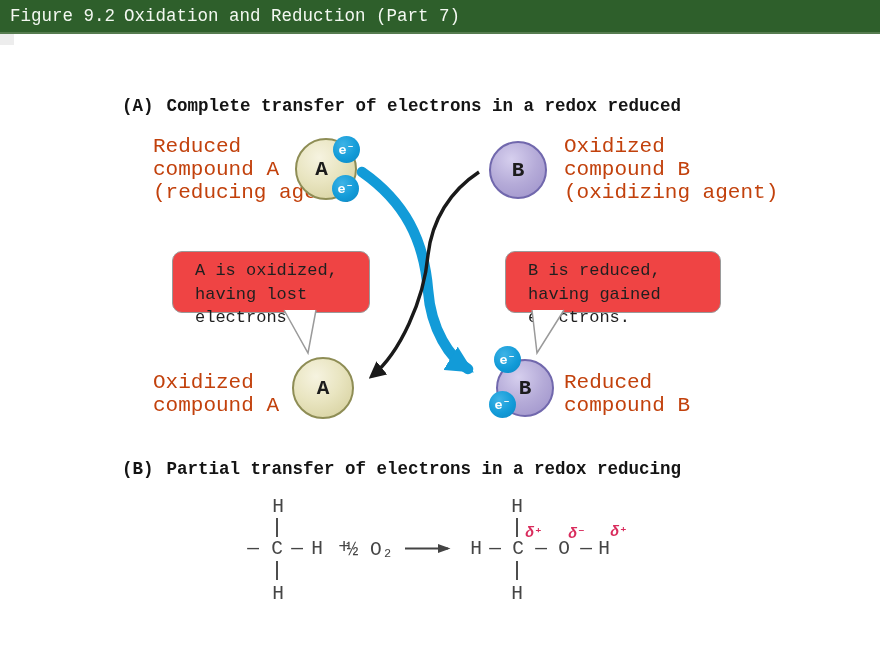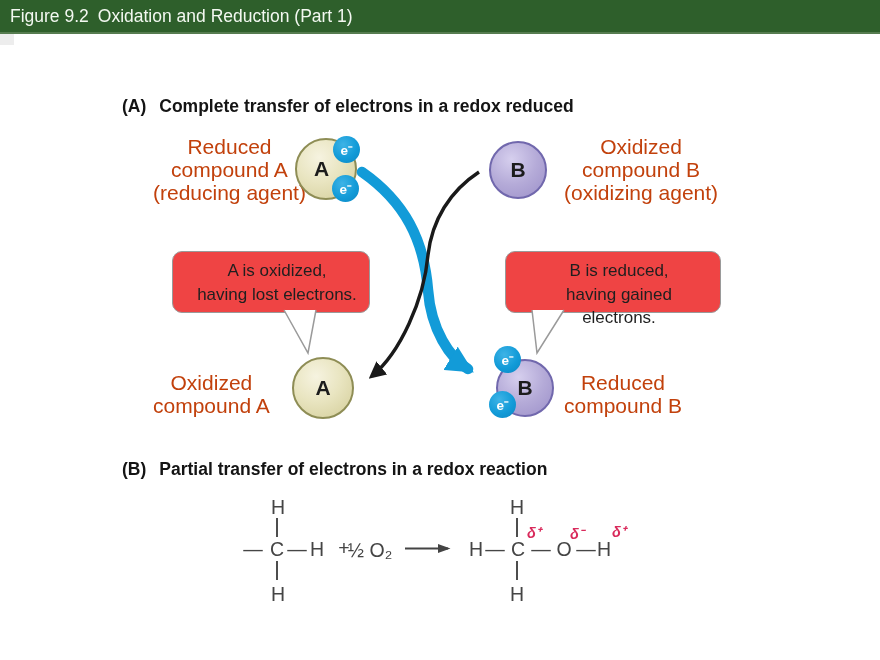--- a/index.html
+++ b/index.html
@@ -1,17 +1,17 @@
 <!DOCTYPE html>
 <html><head>
 <meta charset="utf-8">
 <style>
   html,body{margin:0;padding:0;background:#fff;}
   .stage{position:relative;width:880px;height:660px;background:#ffffff;overflow:hidden;
-         font-family:Liberation Sans, sans-serif;text-align:center;-webkit-font-smoothing:antialiased;}
+         font-family:Liberation Mono, monospace;-webkit-font-smoothing:antialiased;}
 
   
   .bar{position:absolute;top:0;left:0;width:880px;height:34px;background:#2e5f2b;
        border-bottom:2px solid #567c50;box-sizing:border-box;display:flex;align-items:center;
        padding:0 10px;color:#f3f8f1;font-size:17.5px;}
   .bar .fig-num{margin-right:9px;}
   .notch{position:absolute;left:0;top:34px;width:14px;height:11px;background:#ededed;}
 
   
   .sec-head{position:absolute;display:flex;gap:13px;font-weight:bold;font-size:17.5px;color:#141414;z-index:2;}
@@ -46,21 +46,21 @@
 
   .overlay{position:absolute;left:0;top:0;z-index:5;pointer-events:none;}
 </style>
 </head>
 <body>
 
 <div class="stage">
 
   <div class="bar">
     <span class="fig-num">Figure 9.2</span>
-    <span>Oxidation and Reduction (Part 1)</span>
+    <span>Oxidation and Reduction (Part 7)</span>
   </div>
   <div class="notch"></div>
 
   <div class="sec-head" style="left:122px;top:96px;">
     <span>(A)</span>
     <span>Complete transfer of electrons in a redox reduced</span>
   </div>
 
   <div class="lbl" style="left:153px;top:135px;">Reduced
 compound A
@@ -99,21 +99,21 @@
       <span>e⁻</span>
     </div>
 
   <div class="callout" style="left:172px;top:251px;width:198px;height:62px;">A is oxidized,
 having lost electrons.</div>
   <div class="callout" style="left:505px;top:251px;width:216px;height:62px;">B is reduced,
 having gained electrons.</div>
 
   <div class="sec-head" style="left:122px;top:459px;">
     <span>(B)</span>
-    <span>Partial transfer of electrons in a redox reaction</span>
+    <span>Partial transfer of electrons in a redox reducing</span>
   </div>
 
   <span class="chem" style="left:278px;top:507px;">H</span>
   <div class="vbond" style="left:276px;top:518px;height:19px;"></div>
   <span class="chem" style="left:253px;top:549px;">—</span>
   <span class="chem" style="left:277px;top:549px;">C</span>
   <span class="chem" style="left:297px;top:549px;">—</span>
   <span class="chem" style="left:317px;top:549px;">H</span>
   <div class="vbond" style="left:276px;top:561px;height:19px;"></div>
   <span class="chem" style="left:278px;top:594px;">H</span>

